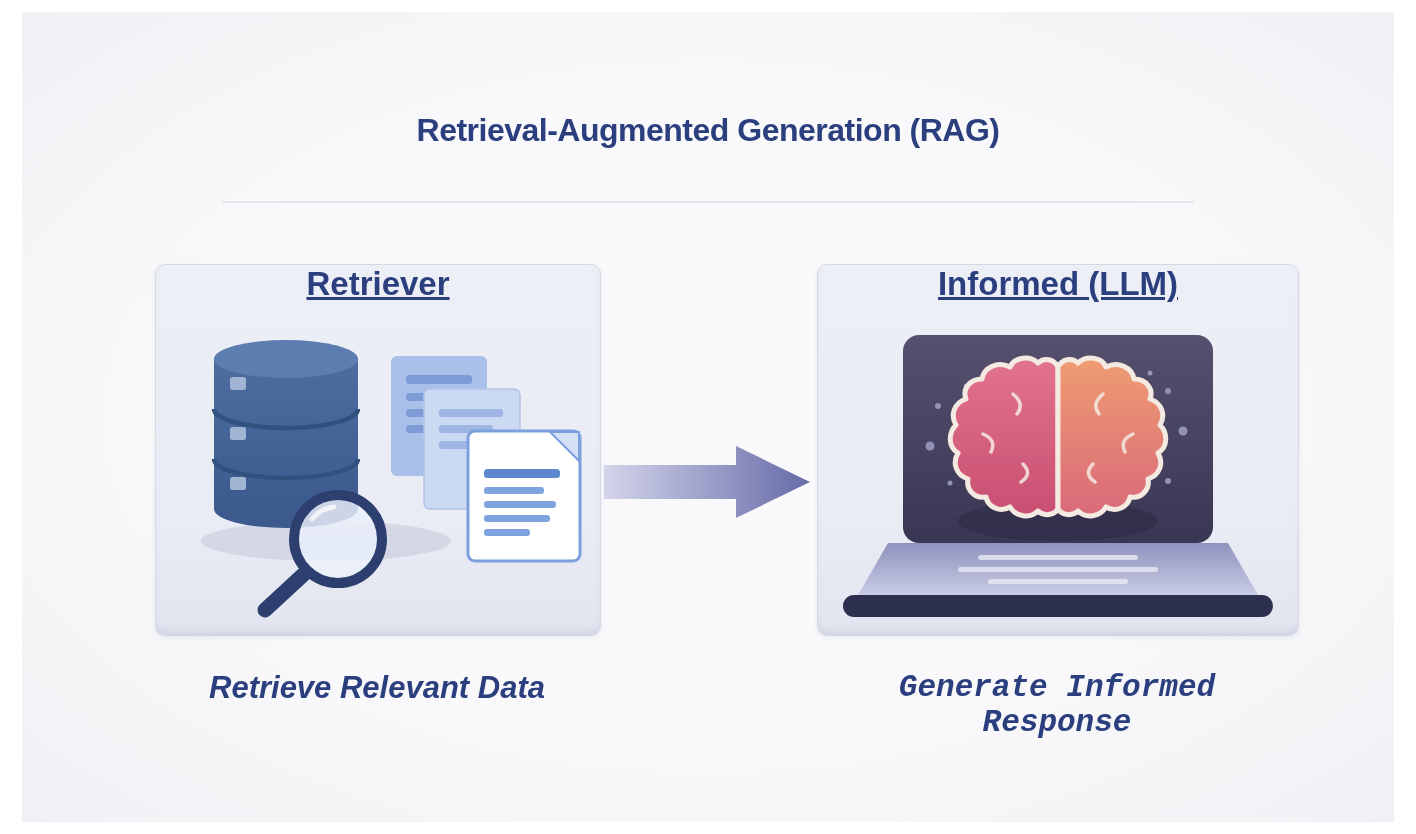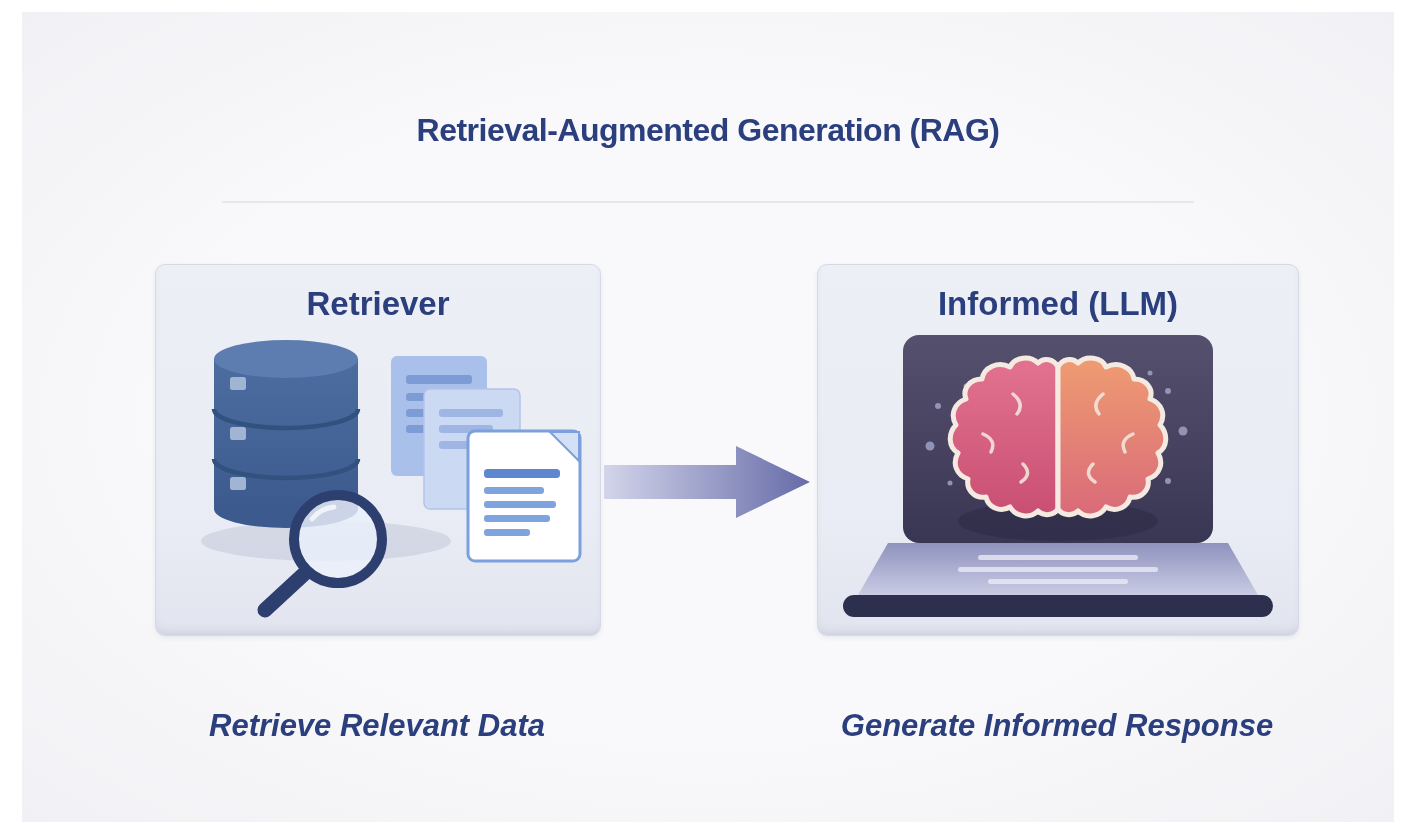--- a/index.html
+++ b/index.html
@@ -22,32 +22,32 @@
   }
   .card{
     position:absolute;top:252px;height:370px;border-radius:10px;
     background:linear-gradient(180deg,#edeff6 0%,var(--card-bg,#e9ecf4) 70%,#e2e5ef 100%);
     border:1px solid var(--card-border,#d5d9e6);
     box-shadow:0 2px 5px rgba(45,60,110,0.08), inset 0 -8px 12px -8px rgba(90,100,140,0.25);
   }
   .card-retriever{left:133px;width:444px;}
   .card-generator{left:795px;width:480px;}
   .card-title{
-    margin-top:20px;text-align:center;font-size:33px;font-weight:bold;
+    text-align:center;font-size:33px;font-weight:bold;
     color:var(--title-text,#2b3f7e);
+    text-decoration:underline;
   }
   .icon-cluster{position:absolute;left:0;top:66px;width:100%;display:flex;justify-content:center;}
   .caption{
     position:absolute;top:658px;text-align:center;
     font-size:31px;font-weight:bold;font-style:italic;
     color:var(--title-text,#2b3f7e);
-    margin-top:38px;
   }
   .caption-retriever{left:133px;width:444px;}
-  .caption-generator{left:795px;width:480px;}
+  .caption-generator{left:795px;width:480px;font-family:Liberation Mono, monospace;}
   .flow-arrow{position:absolute;left:582px;top:425px;width:210px;height:90px;}
 </style>
 </head>
 <body>
 
 <div class="canvas">
 
   <div class="diagram-title">Retrieval-Augmented Generation (RAG)</div>
   <div class="title-divider"></div>
 

